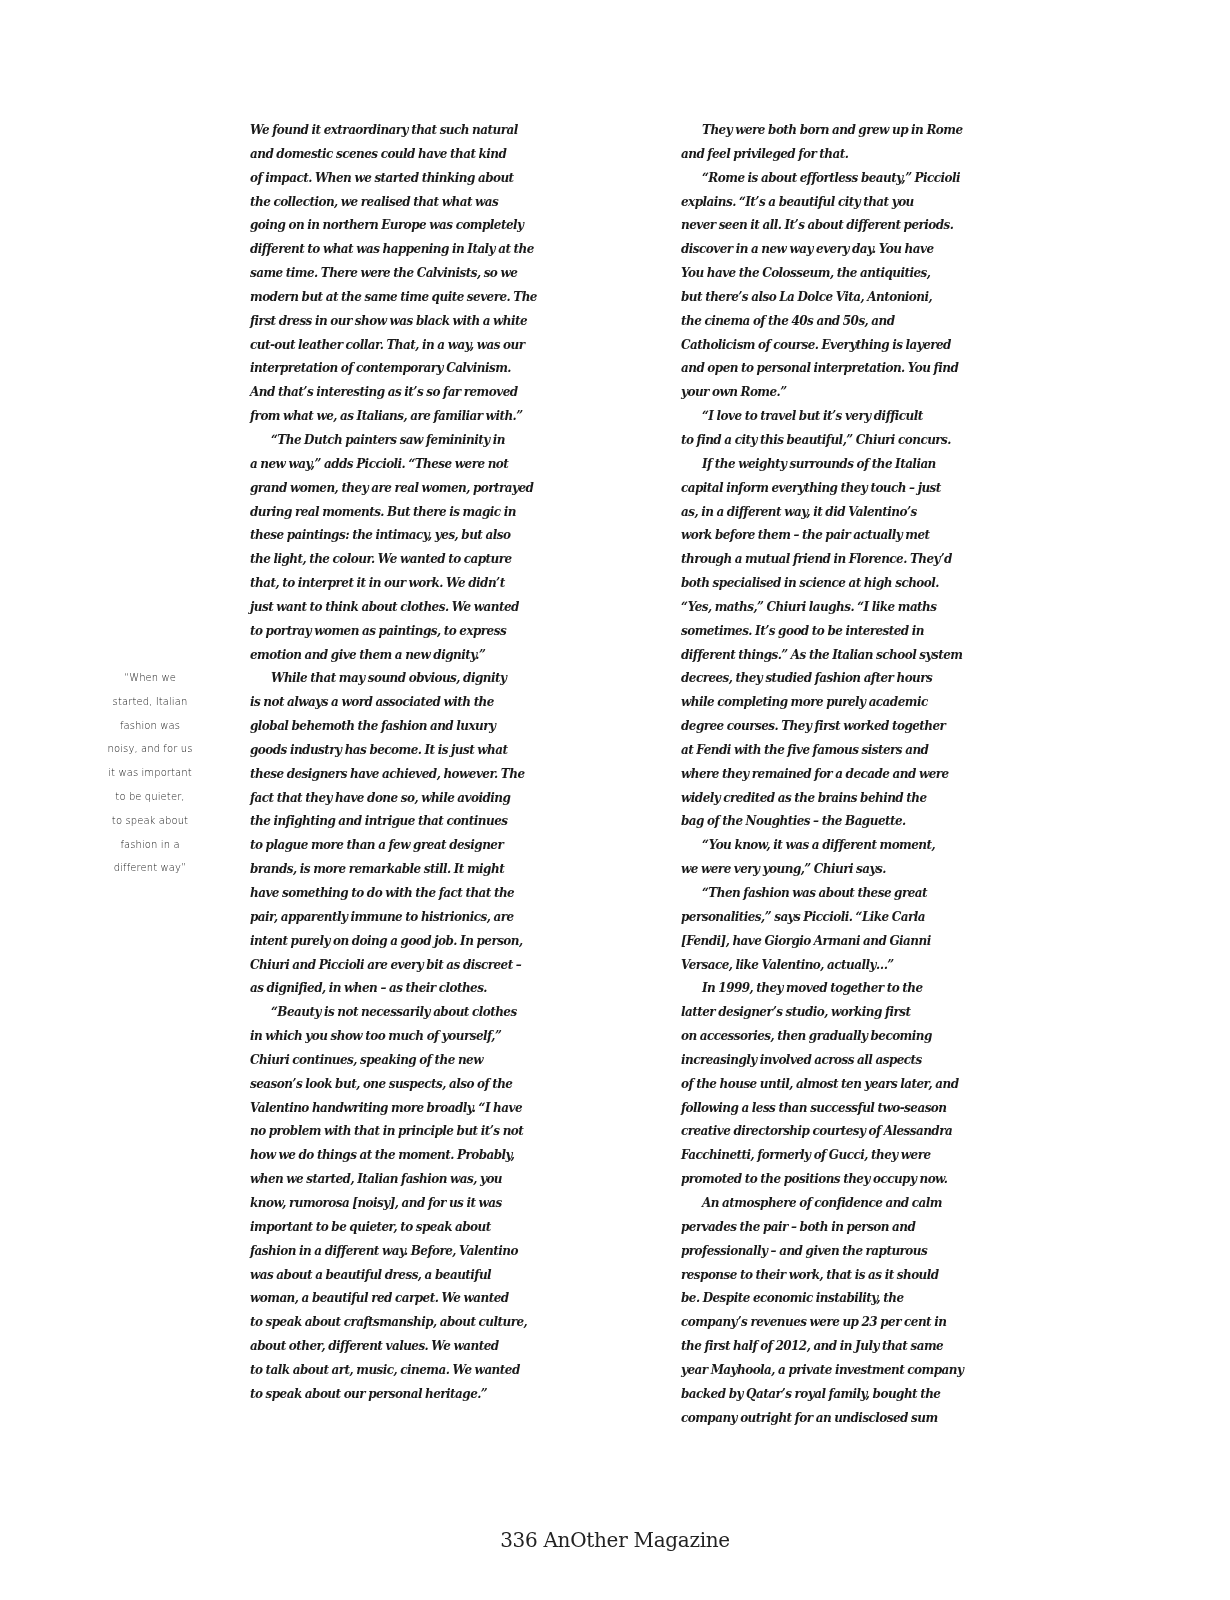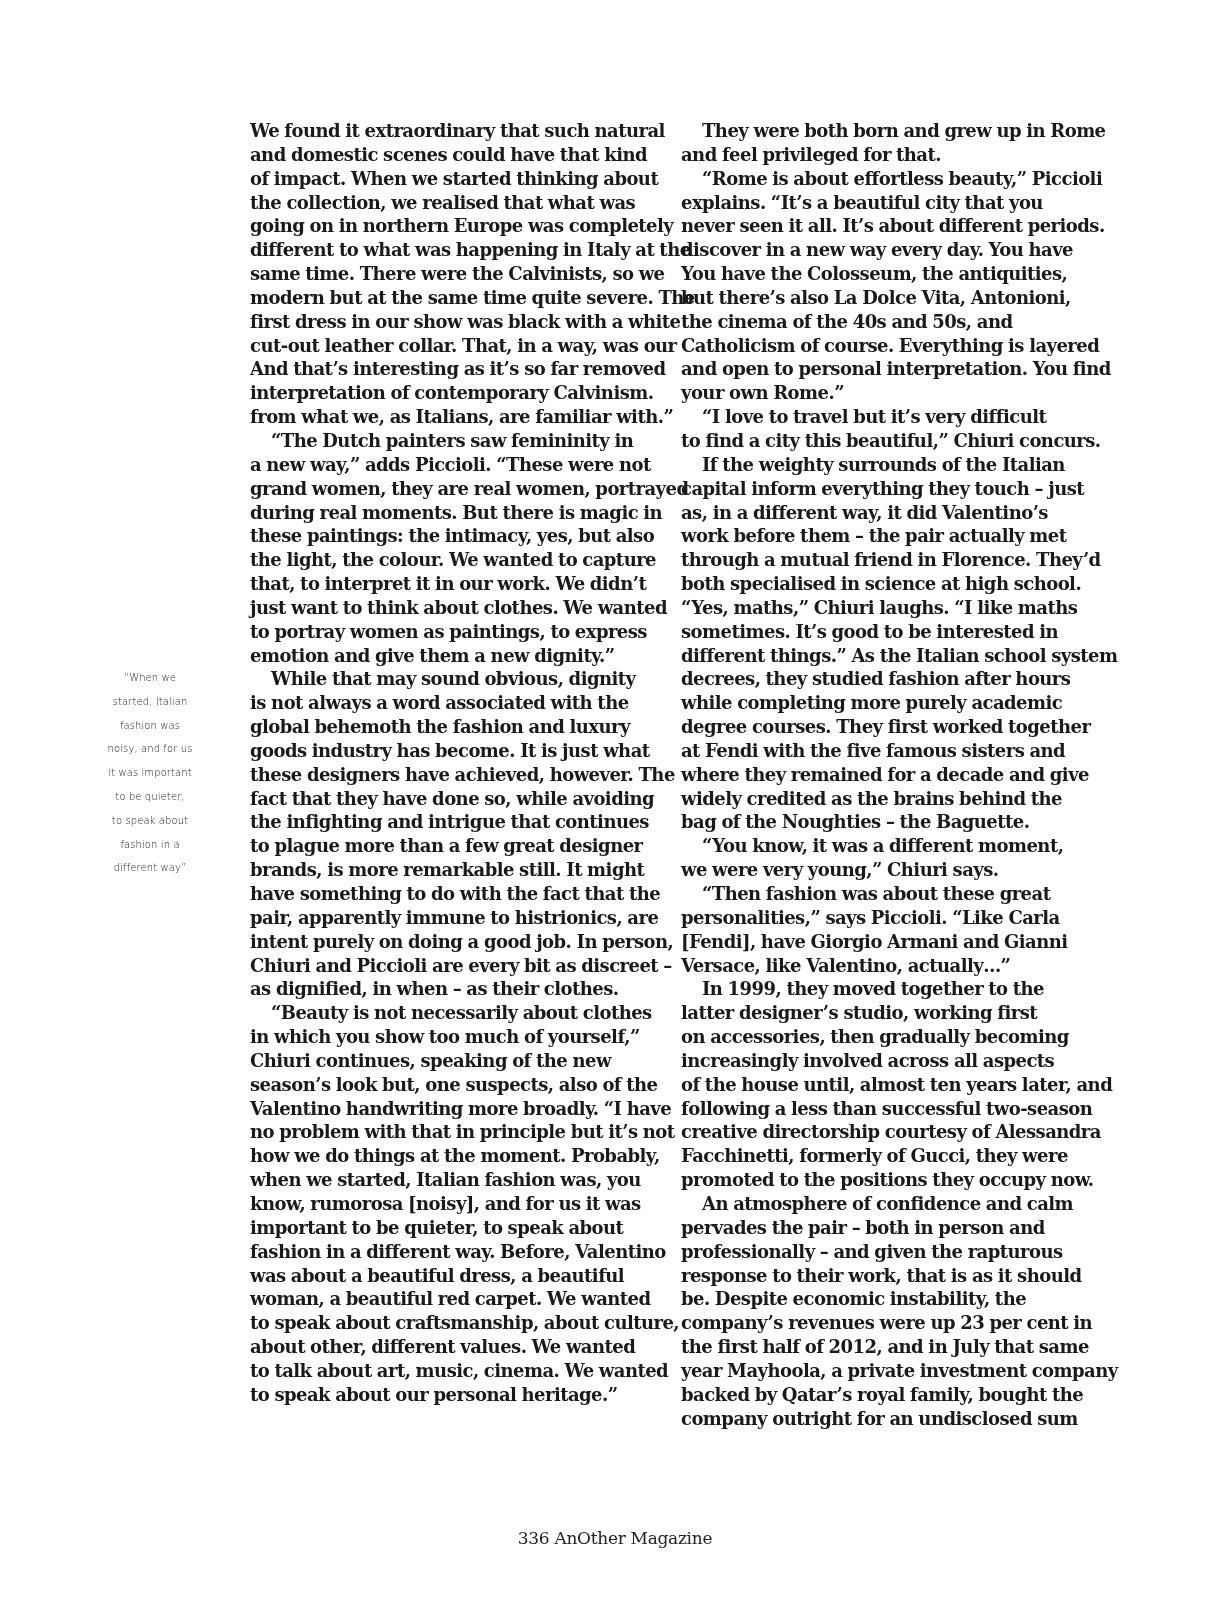--- a/index.html
+++ b/index.html
@@ -35,44 +35,45 @@
     .pull-quote .ql {
       display: block;
       white-space: nowrap;
     }
     .column {
       position: absolute;
       top: 119px;
       width: 430px;
       font-family: "DejaVu Serif", serif;
       font-weight: bold;
-      font-size: 18px;
+      font-size: 12px;
       line-height: 23.85px;
       color: #1a1a1a;
       letter-spacing: -0.55px;
       word-spacing: -0.5px;
+      font-style: italic;
     }
     .col-left { left: 250px; }
     .col-right { left: 681px; }
     .line {
       display: block;
       white-space: nowrap;
       height: 23.85px;
     }
     .line.indent {
       padding-left: 21px;
     }
     .folio {
       position: absolute;
       left: 0;
       width: 1230px;
       top: 1528px;
       text-align: center;
       font-family: "DejaVu Serif", serif;
-      font-size: 17px;
+      font-size: 20px;
       color: #222;
       letter-spacing: -0.3px;
     }
   </style>
 </head>
 <body>
 
 <div class="page">
 
   <aside class="pull-quote">
@@ -91,22 +92,22 @@
       <span class="line">We found it extraordinary that such natural</span>
       <span class="line">and domestic scenes could have that kind</span>
       <span class="line">of impact. When we started thinking about</span>
       <span class="line">the collection, we realised that what was</span>
       <span class="line">going on in northern Europe was completely</span>
       <span class="line">different to what was happening in Italy at the</span>
       <span class="line">same time. There were the Calvinists, so we</span>
       <span class="line">modern but at the same time quite severe. The</span>
       <span class="line">first dress in our show was black with a white</span>
       <span class="line">cut-out leather collar. That, in a way, was our</span>
+      <span class="line">interpretation of contemporary Calvinism.</span>
       <span class="line">And that’s interesting as it’s so far removed</span>
-      <span class="line">interpretation of contemporary Calvinism.</span>
       <span class="line">from what we, as Italians, are familiar with.”</span>
       <span class="line indent">“The Dutch painters saw femininity in</span>
       <span class="line">a new way,” adds Piccioli. “These were not</span>
       <span class="line">grand women, they are real women, portrayed</span>
       <span class="line">during real moments. But there is magic in</span>
       <span class="line">these paintings: the intimacy, yes, but also</span>
       <span class="line">the light, the colour. We wanted to capture</span>
       <span class="line">that, to interpret it in our work. We didn’t</span>
       <span class="line">just want to think about clothes. We wanted</span>
       <span class="line">to portray women as paintings, to express</span>
@@ -164,21 +165,21 @@
       <span class="line">work before them – the pair actually met</span>
       <span class="line">through a mutual friend in Florence. They’d</span>
       <span class="line">both specialised in science at high school.</span>
       <span class="line">“Yes, maths,” Chiuri laughs. “I like maths</span>
       <span class="line">sometimes. It’s good to be interested in</span>
       <span class="line">different things.” As the Italian school system</span>
       <span class="line">decrees, they studied fashion after hours</span>
       <span class="line">while completing more purely academic</span>
       <span class="line">degree courses. They first worked together</span>
       <span class="line">at Fendi with the five famous sisters and</span>
-      <span class="line">where they remained for a decade and give</span>
+      <span class="line">where they remained for a decade and were</span>
       <span class="line">widely credited as the brains behind the</span>
       <span class="line">bag of the Noughties – the Baguette.</span>
       <span class="line indent">“You know, it was a different moment,</span>
       <span class="line">we were very young,” Chiuri says.</span>
       <span class="line indent">“Then fashion was about these great</span>
       <span class="line">personalities,” says Piccioli. “Like Carla</span>
       <span class="line">[Fendi], have Giorgio Armani and Gianni</span>
       <span class="line">Versace, like Valentino, actually…”</span>
       <span class="line indent">In 1999, they moved together to the</span>
       <span class="line">latter designer’s studio, working first</span>

